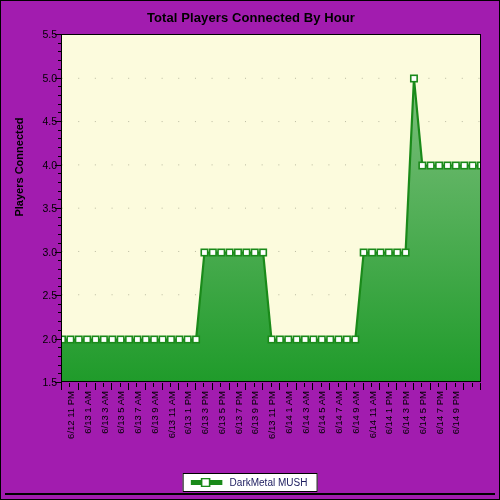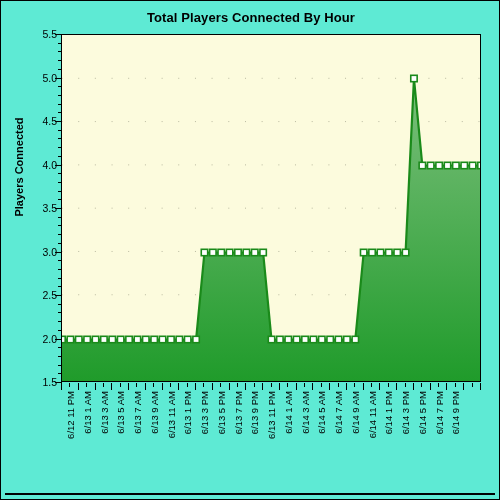--- a/index.html
+++ b/index.html
@@ -7,21 +7,21 @@
     width:500px;height:500px;
     background:#ffffff;
     font-family:"Liberation Sans", sans-serif;
     overflow:hidden;
   }
   #frame{
     position:relative;
     width:500px;height:500px;
     box-sizing:border-box;
     border:1px solid #000;
-    background:#5eead4;
+    background:#a21caf;
   }
   #chart-title{
     position:absolute;
     left:0;top:9px;width:500px;
     text-align:center;
     font-size:13px;
     font-weight:bold;
     color:#000000;
     letter-spacing:0.1px;
   }
@@ -520,15 +520,22 @@
       <div class="xlabel-text" style="left: 272.16px;">6/14 7 AM</div>
       <div class="xlabel-text" style="left: 288.92px;">6/14 9 AM</div>
       <div class="xlabel-text" style="left: 305.68px;">6/14 11 AM</div>
       <div class="xlabel-text" style="left: 322.44px;">6/14 1 PM</div>
       <div class="xlabel-text" style="left: 339.2px;">6/14 3 PM</div>
       <div class="xlabel-text" style="left: 355.96px;">6/14 5 PM</div>
       <div class="xlabel-text" style="left: 372.72px;">6/14 7 PM</div>
       <div class="xlabel-text" style="left: 389.48px;">6/14 9 PM</div>
     </div>
 
+  <div id="legend">
+    <svg id="legend-swatch" viewBox="0 0 32 9">
+      <line x1="0" y1="4.5" x2="32" y2="4.5" stroke="#1a8a1a" stroke-width="5"></line>
+      <rect x="11" y="0.5" width="8" height="8" fill="#ffffff" stroke="#1a8a1a" stroke-width="1.6"></rect>
+    </svg>
+    <span id="legend-label">DarkMetal MUSH</span>
+  </div>
 
   <div id="bottom-rule"></div>
 </div>
 
 </body></html>

